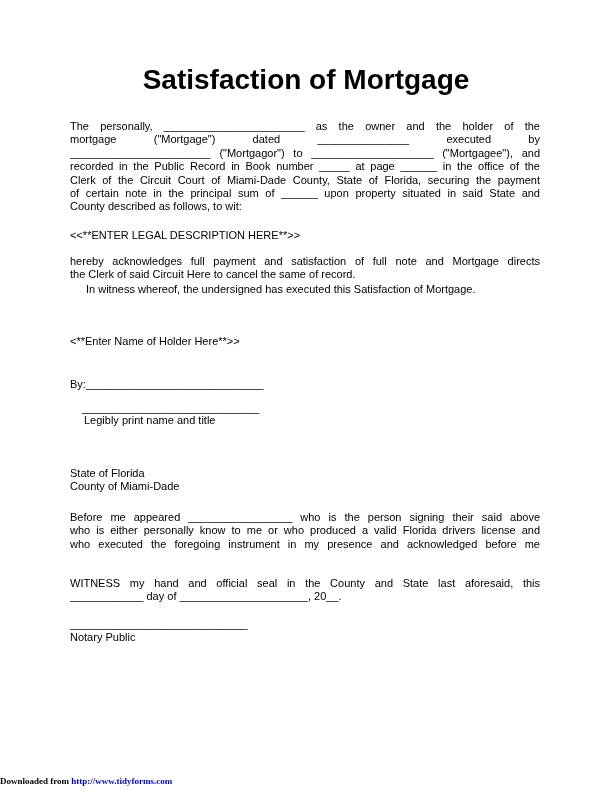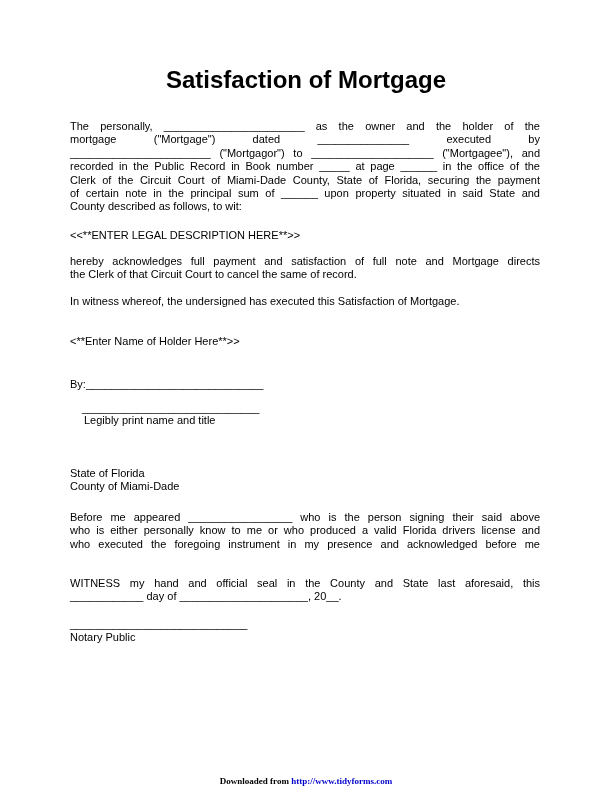--- a/index.html
+++ b/index.html
@@ -9,57 +9,57 @@
     height: 792px;
     background: #ffffff;
     font-family: "Liberation Sans", "DejaVu Sans", sans-serif;
     color: #000000;
     overflow: hidden;
   }
   #doc-title {
     position: absolute;
     left: 0; top: 68px; width: 612px;
     text-align: center;
-    font-size: 24px;
+    font-size: 28px;
     font-weight: bold;
     line-height: 23px;
   }
   .content {
     position: absolute;
     left: 70px; top: 0;
     width: 470px; height: 100%;
   }
   .block { position: absolute; left: 0; width: 470px; }
   .line {
     font-size: 11px;
     line-height: 13.4px;
     height: 13.4px;
     white-space: nowrap;
   }
   .j { text-align: justify; text-align-last: justify; }
   #p1 { top: 120px; }
   #legal-desc { top: 228.5px; }
   #p2 { top: 254.5px; }
-  #p3 { top: 295px; }
+  #p3 { top: 283px; margin-left: 16px; }
   #holder { top: 334.5px; }
   #by-line { top: 377.5px; }
   #print-name-line { top: 401.5px; margin-left: 0; }
   #print-name-line .line { padding-left: 12px; }
   #print-name-label { top: 414px; }
   #print-name-label .line { padding-left: 14px; }
   #state-line { top: 466.5px; }
   #county-line { top: 480px; }
   #p4 { top: 511px; }
   #p5 { top: 577px; }
   #notary-sig-line { top: 618px; }
   #notary-label { top: 631px; }
   #footer {
     position: absolute;
     left: 0; top: 775.5px; width: 612px;
-    text-align: center;
+    text-align: left;
     font-family: "Liberation Serif", "DejaVu Serif", serif;
     font-weight: bold;
     font-size: 9px;
     line-height: 11px;
   }
   #footer a { color: #0000cc; text-decoration: none; cursor: pointer; }
 </style>
 </head>
 <body>
 
@@ -78,21 +78,21 @@
       <div class="line j">of certain note in the principal sum of ______ upon property situated in said State and</div>
       <div class="line">County described as follows, to wit:</div>
     </div>
 
     <div class="block" id="legal-desc">
       <div class="line">&lt;&lt;**ENTER LEGAL DESCRIPTION HERE**&gt;&gt;</div>
     </div>
 
     <div class="block" id="p2">
       <div class="line j">hereby acknowledges full payment and satisfaction of full note and Mortgage directs</div>
-      <div class="line">the Clerk of that Circuit Court to cancel the same of record.</div>
+      <div class="line">the Clerk of said Circuit Here to cancel the same of record.</div>
     </div>
 
     <div class="block" id="p3">
       <div class="line">In witness whereof, the undersigned has executed this Satisfaction of Mortgage.</div>
     </div>
 
     <div class="block" id="holder">
       <div class="line">&lt;**Enter Name of Holder Here**&gt;&gt;</div>
     </div>
 

